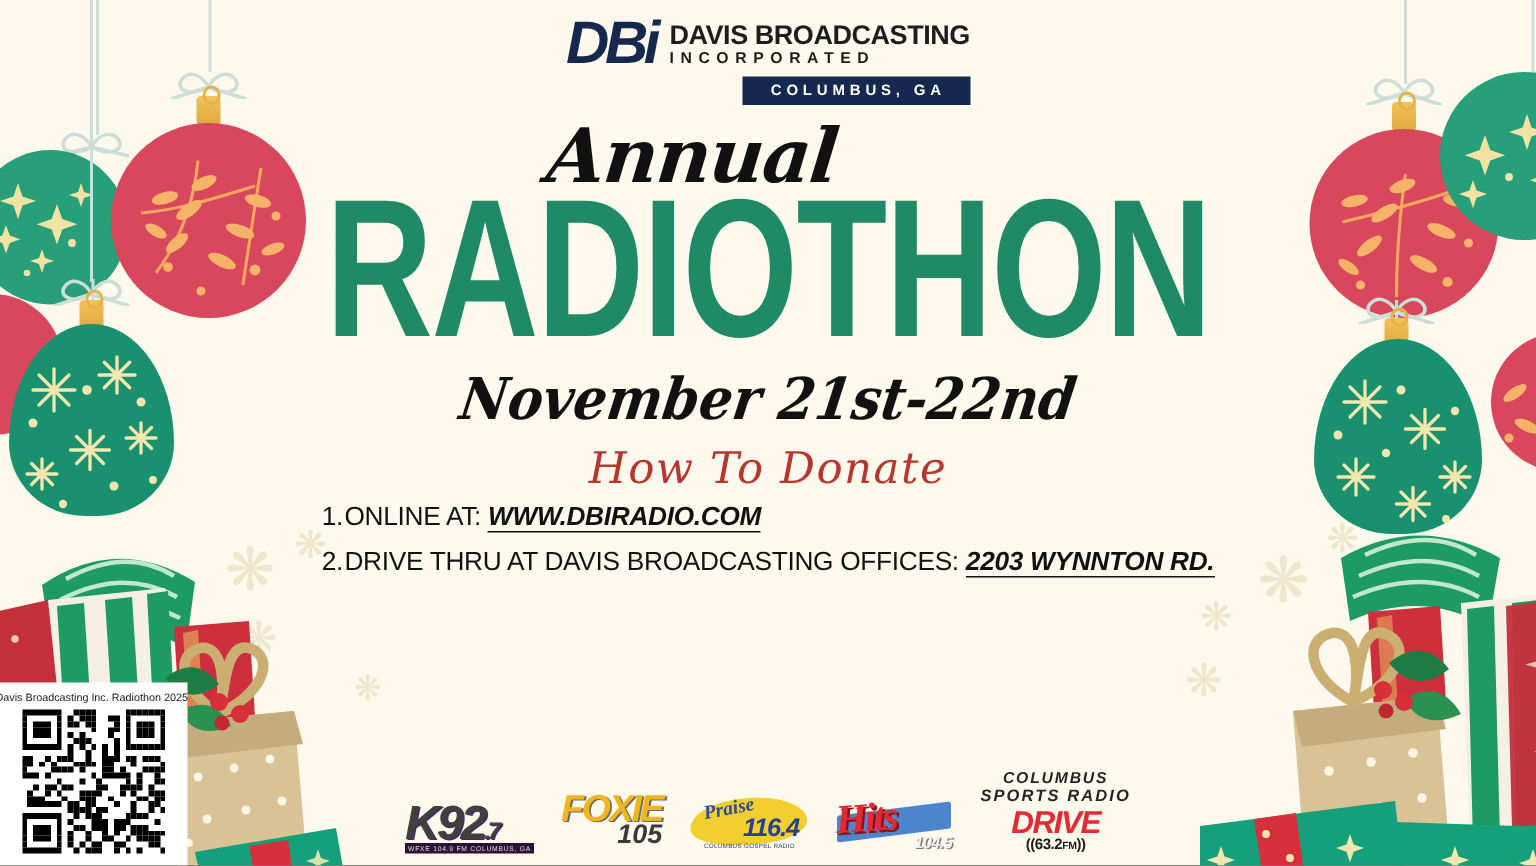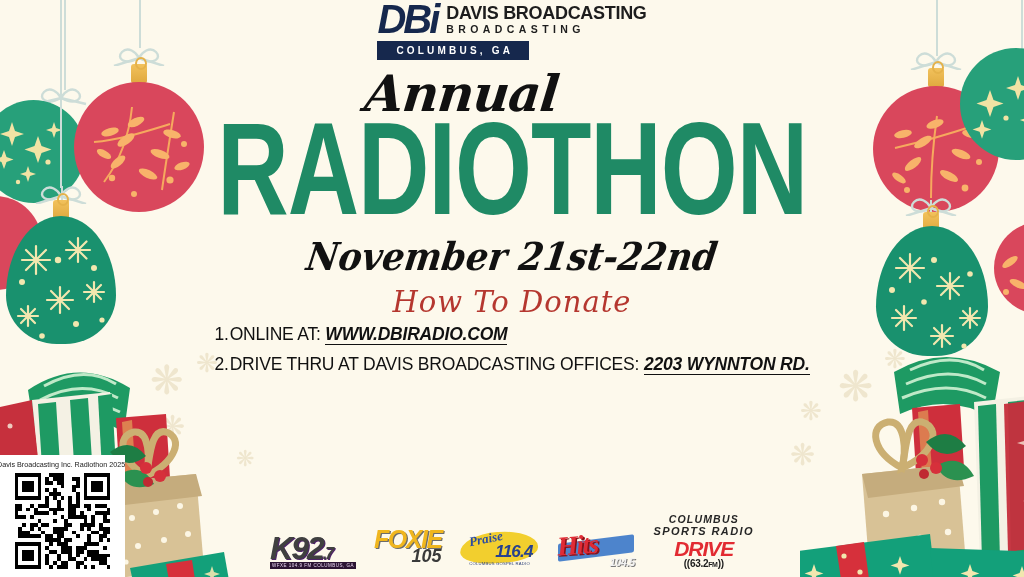--- a/index.html
+++ b/index.html
@@ -54,21 +54,21 @@
   .gift { position:absolute; }
 
   
   .content {
     position:relative; z-index:20;
     width:100%; height:100%;
     display:flex; flex-direction:column; align-items:center;
   }
 
   
-  .logo-wrap { display:flex; flex-direction:column; align-items:flex-start; }
+  .logo-wrap { margin-top:10px; display:flex; flex-direction:column; align-items:flex-end; }
   .logo-row { display:flex; align-items:center; gap:9px; }
   .logo-dbi {
     font-family:"Liberation Sans", sans-serif;
     font-weight:bold; font-style:italic;
     font-size:40px; letter-spacing:-3px;
     color:#16284D; line-height:0.95;
   }
   .logo-text { display:flex; flex-direction:column; line-height:1; }
   .logo-l1 {
     font-weight:bold; font-size:18px; letter-spacing:-0.3px;
@@ -610,21 +610,21 @@
     </svg>
   </div>
 
   <div class="content">
 
     <div class="logo-wrap">
       <div class="logo-row">
         <div class="logo-dbi">DBi</div>
         <div class="logo-text">
           <div class="logo-l1">DAVIS BROADCASTING</div>
-          <div class="logo-l2">BROADCASTING</div>
+          <div class="logo-l2">INCORPORATED</div>
         </div>
       </div>
       <div class="logo-city">COLUMBUS, GA</div>
     </div>
 
     <div class="annual">Annual</div>
     <div class="radiothon">RADIOTHON</div>
     <div class="date">November 21st-22nd</div>
 
 

